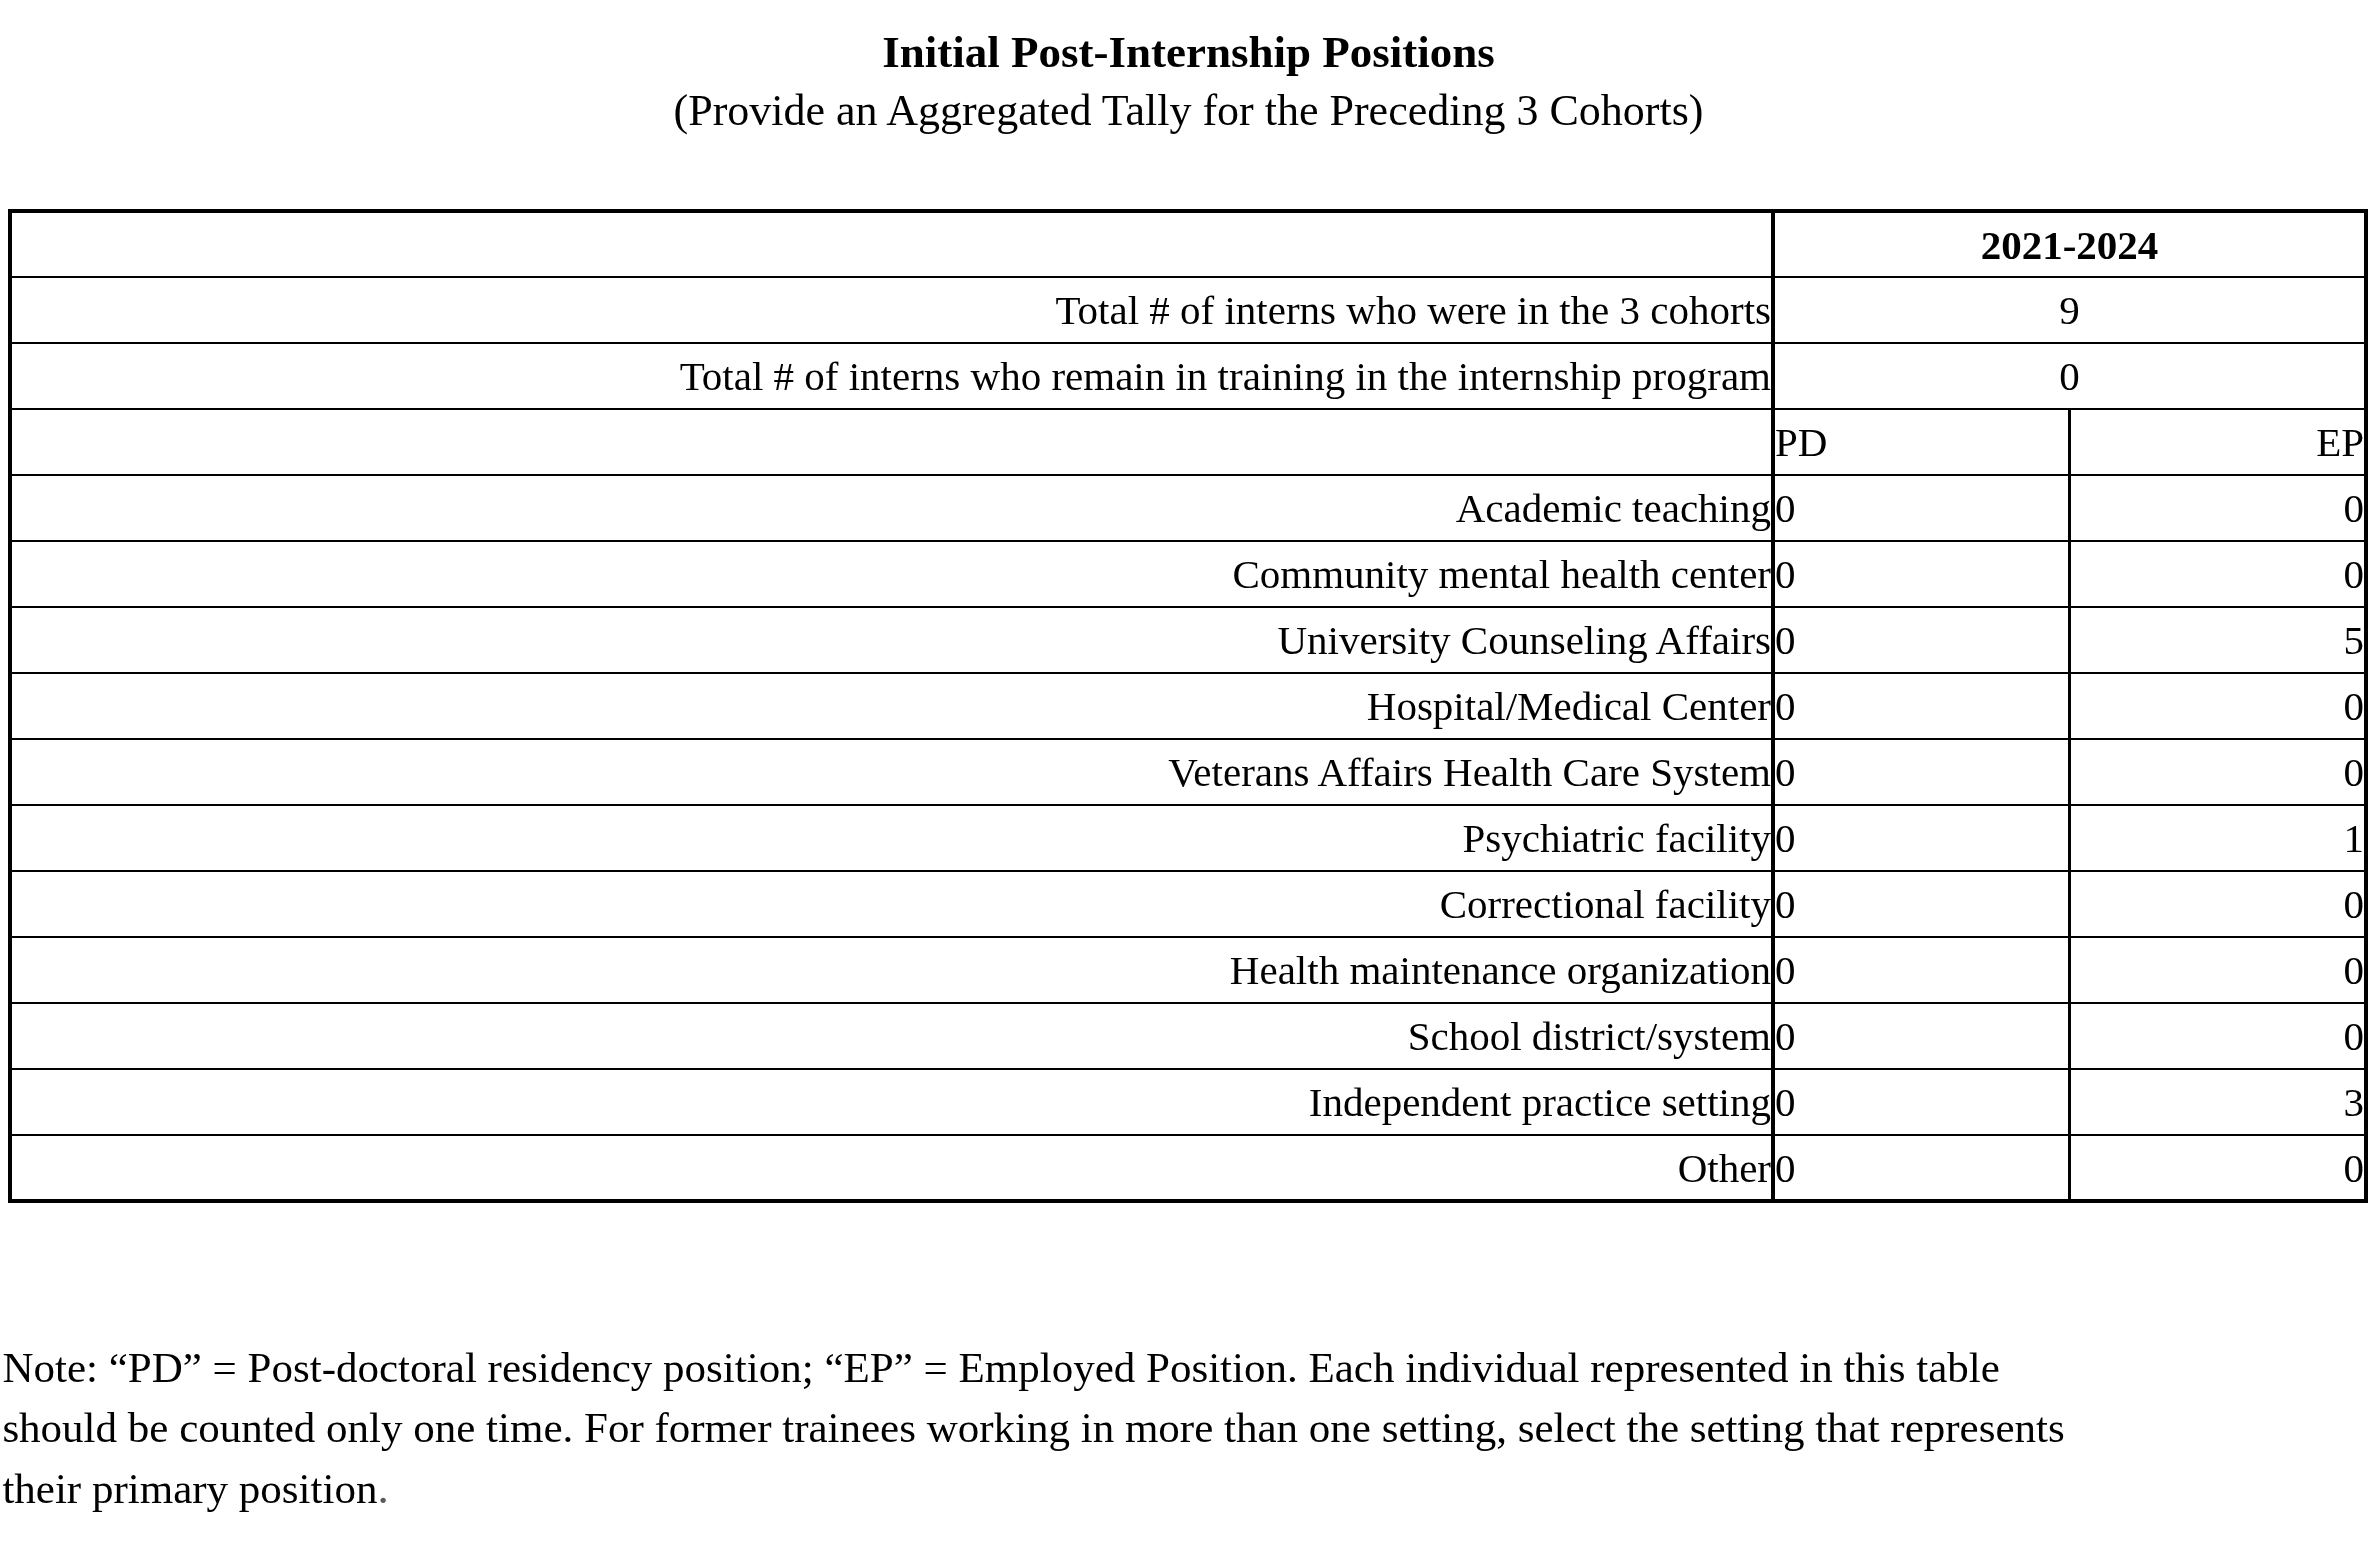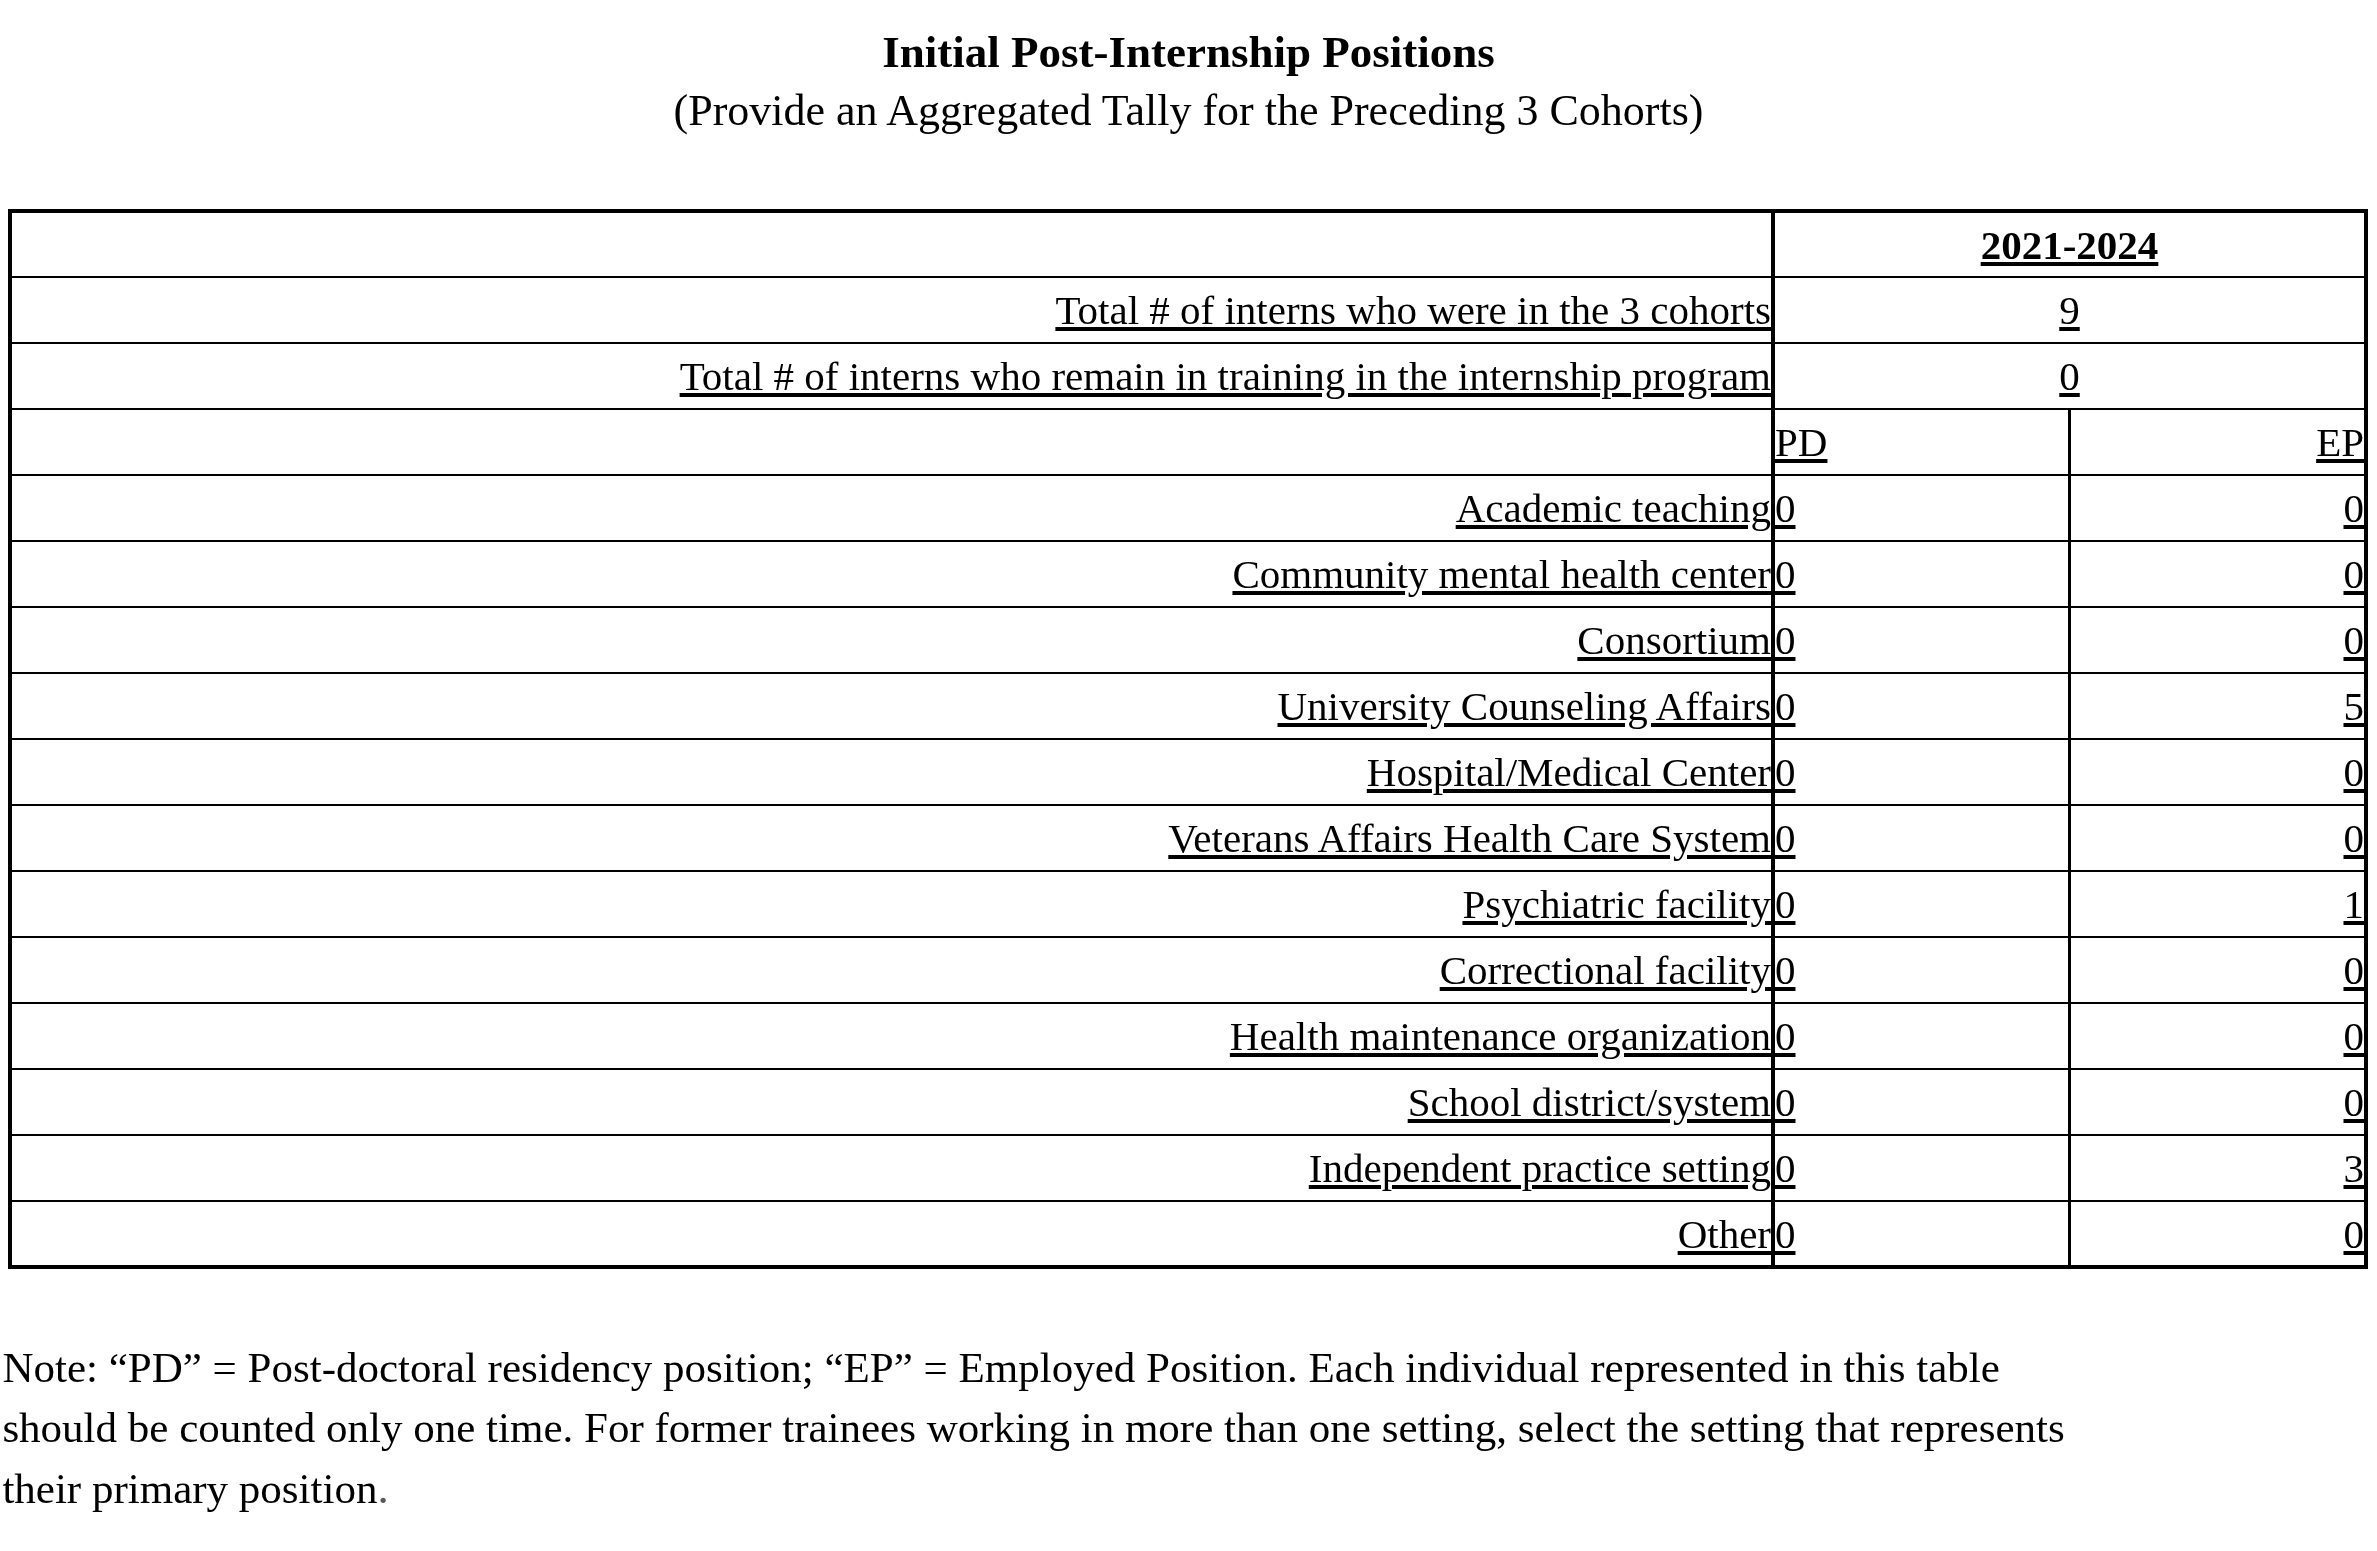--- a/index.html
+++ b/index.html
@@ -60,21 +60,20 @@
     border-top: 2.4px solid #000;
     border-bottom: 2.4px solid #000;
     border-left: 3px solid #000;
     border-right: 3px solid #000;
     padding: 0;
     margin: 0;
     font-weight: normal;
     vertical-align: middle;
     height: 66px;
     box-sizing: border-box;
-    text-decoration: underline;
   }
   table.grid {
     border: 4.3px solid #000;
   }
   .c-label {
     width: 1763px;
     text-align: right;
     padding-left: 13.4px !important;
     font-size: 41px;
     line-height: 44px;
@@ -151,25 +150,20 @@
           <td class="c-pd divider-left">0</td>
           <td class="c-ep">0</td>
         </tr>
 
         <tr>
           <td class="c-label">Community mental health center</td>
           <td class="c-pd divider-left">0</td>
           <td class="c-ep">0</td>
         </tr>
 
-        <tr>
-          <td class="c-label">Consortium</td>
-          <td class="c-pd divider-left">0</td>
-          <td class="c-ep">0</td>
-        </tr>
 
         <tr>
           <td class="c-label">University Counseling Affairs</td>
           <td class="c-pd divider-left">0</td>
           <td class="c-ep">5</td>
         </tr>
 
         <tr>
           <td class="c-label">Hospital/Medical Center</td>
           <td class="c-pd divider-left">0</td>

